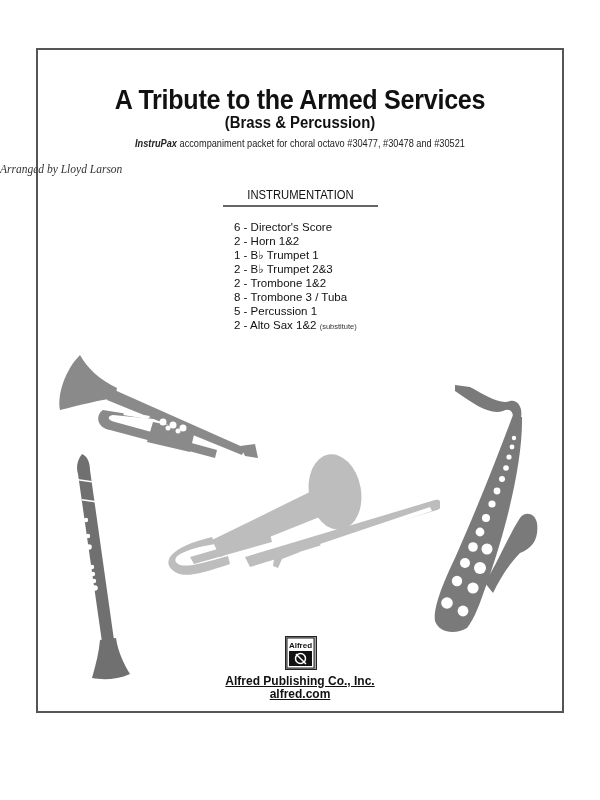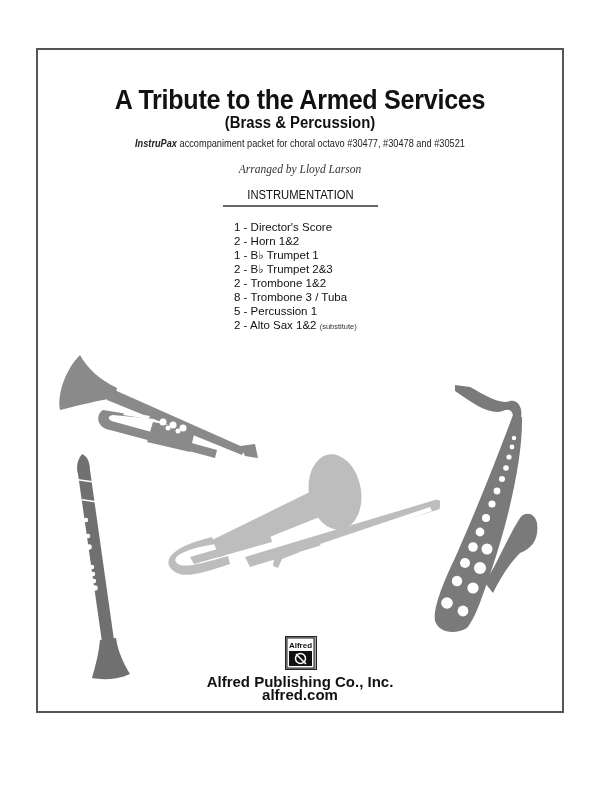--- a/index.html
+++ b/index.html
@@ -62,21 +62,21 @@
     }
     .packet-line .brand {
       font-weight: bold;
       font-style: italic;
     }
     .arranger {
       position: absolute;
       left: 0;
       right: 0;
       top: 163px;
-      text-align: center;
+      text-align: left;
       font-family: "Liberation Serif", serif;
       font-style: italic;
       font-size: 11.5px;
       color: #333;
     }
     .instr-heading {
       position: absolute;
       left: 223px;
       width: 155px;
       top: 188px;
@@ -128,44 +128,45 @@
       border: 1px solid #222;
       box-sizing: border-box;
     }
     .publisher {
       position: absolute;
       left: 0;
       right: 0;
       top: 675px;
       text-align: center;
       font-weight: bold;
-      font-size: 15px;
+      font-size: 12px;
       line-height: 13px;
       color: #111;
+      text-decoration: underline;
     }
   </style>
 </head>
 <body>
 
 <div class="page-frame"></div>
 
 <h1 class="title">A Tribute to the Armed Services</h1>
 <div class="subtitle">(Brass &amp; Percussion)</div>
 
 <div class="packet-line">
   <span class="brand">InstruPax</span><span> accompaniment packet for choral octavo #30477, #30478 and #30521</span>
 </div>
 
 <div class="arranger">Arranged by Lloyd Larson</div>
 
 <div class="instr-heading">INSTRUMENTATION</div>
 <div class="instr-rule"></div>
 
 <ul class="instr-list">
-  <li><span>1 - Director's Score</span></li>
+  <li><span>6 - Director's Score</span></li>
   <li><span>2 - Horn 1&amp;2</span></li>
   <li><span>1 - B♭ Trumpet 1</span></li>
   <li><span>2 - B♭ Trumpet 2&amp;3</span></li>
   <li><span>2 - Trombone 1&amp;2</span></li>
   <li><span>8 - Trombone 3 / Tuba</span></li>
   <li><span>5 - Percussion 1</span></li>
   <li><span>2 - Alto Sax 1&amp;2 </span><span class="sub">(substitute)</span></li>
 </ul>
 
 <svg class="art" style="left:55px;top:350px" width="210" height="120" viewBox="0 0 210 120">

